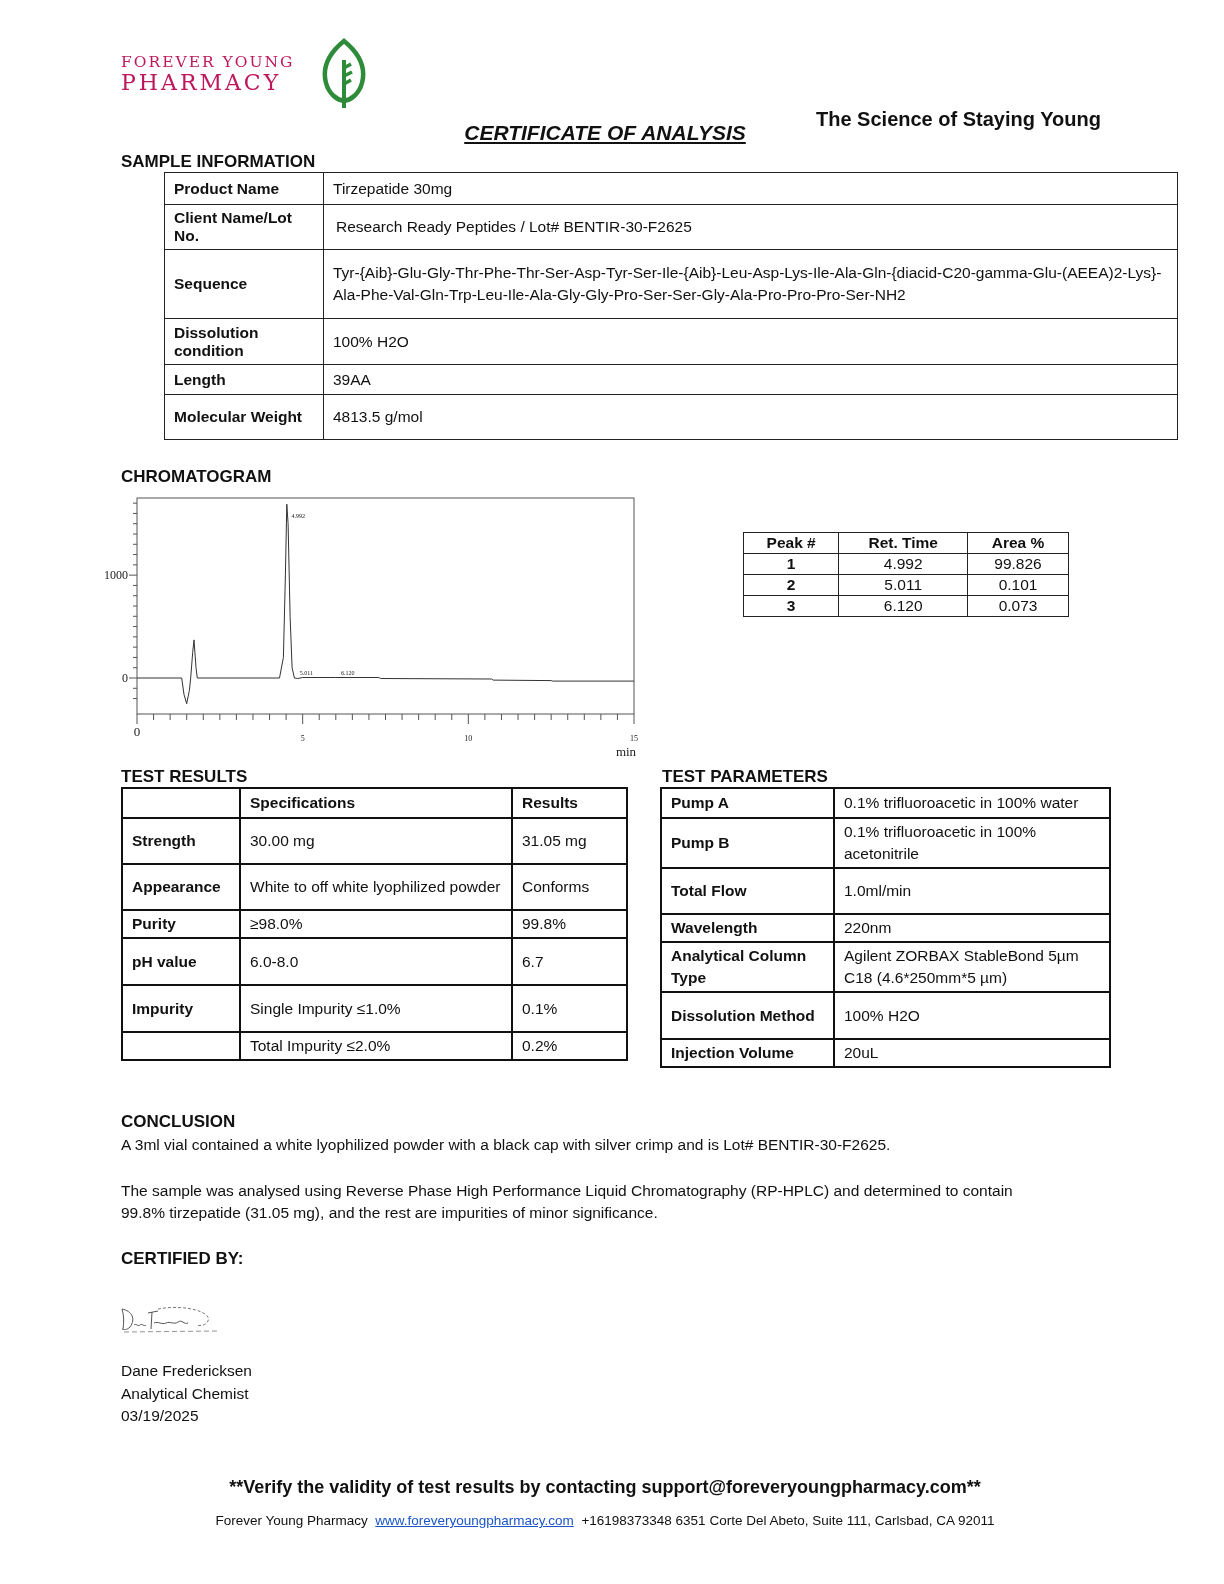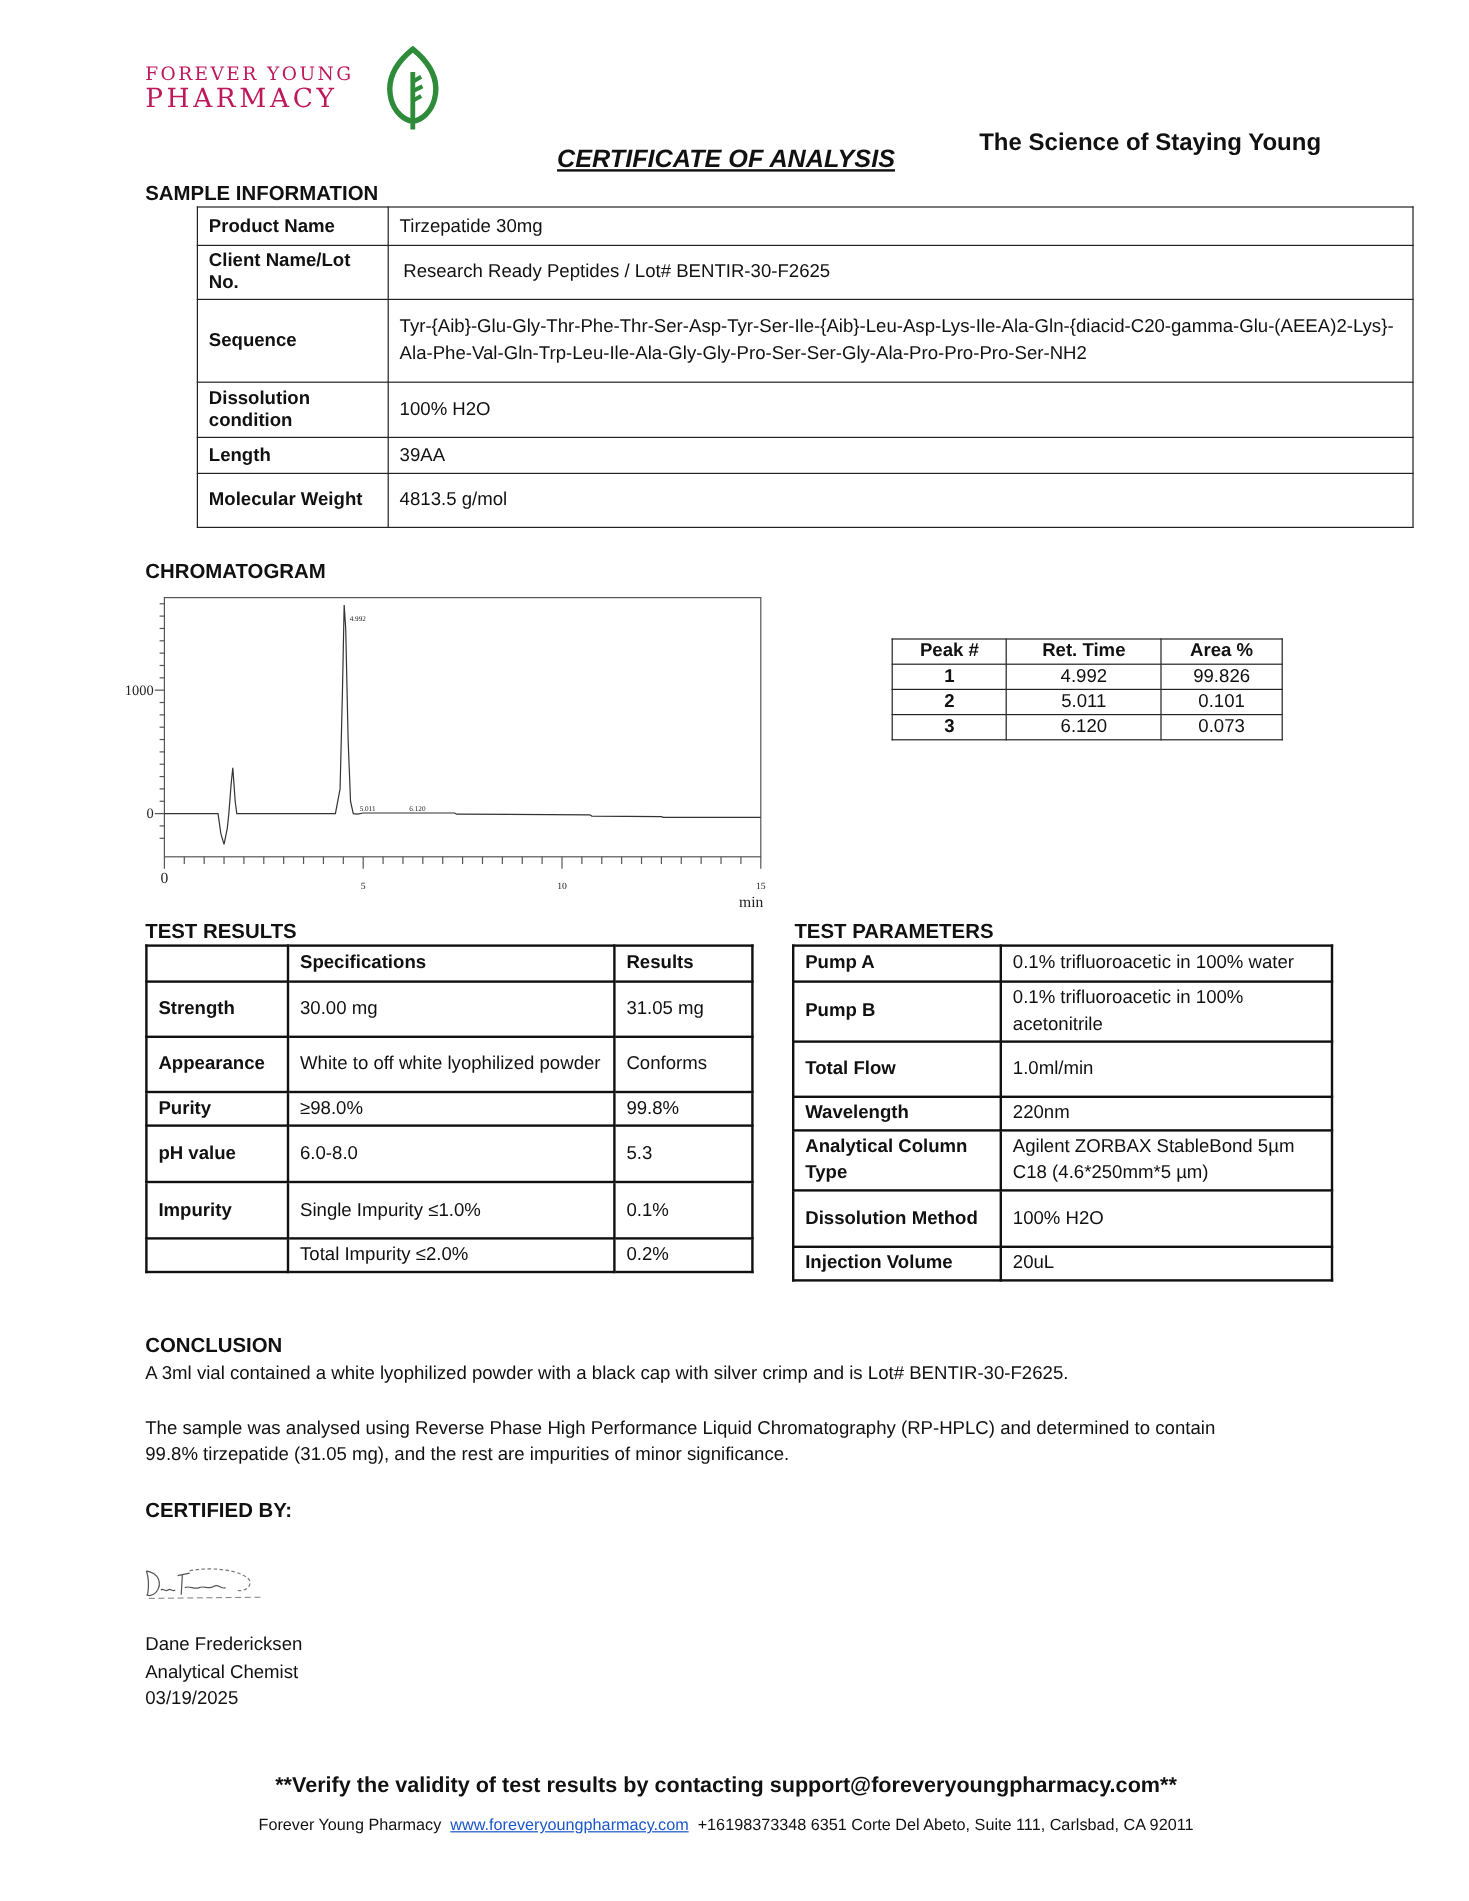--- a/index.html
+++ b/index.html
@@ -183,21 +183,21 @@
     <td>Conforms</td>
   </tr>
   <tr style="height:28px">
     <td class="lbl">Purity</td>
     <td>≥98.0%</td>
     <td>99.8%</td>
   </tr>
   <tr style="height:47px">
     <td class="lbl">pH value</td>
     <td>6.0-8.0</td>
-    <td>5.3</td>
+    <td>6.7</td>
   </tr>
   <tr style="height:47px">
     <td class="lbl">Impurity</td>
     <td>Single Impurity ≤1.0%</td>
     <td>0.1%</td>
   </tr>
   <tr style="height:28px">
     <td class="lbl"></td>
     <td>Total Impurity ≤2.0%</td>
     <td>0.2%</td>

